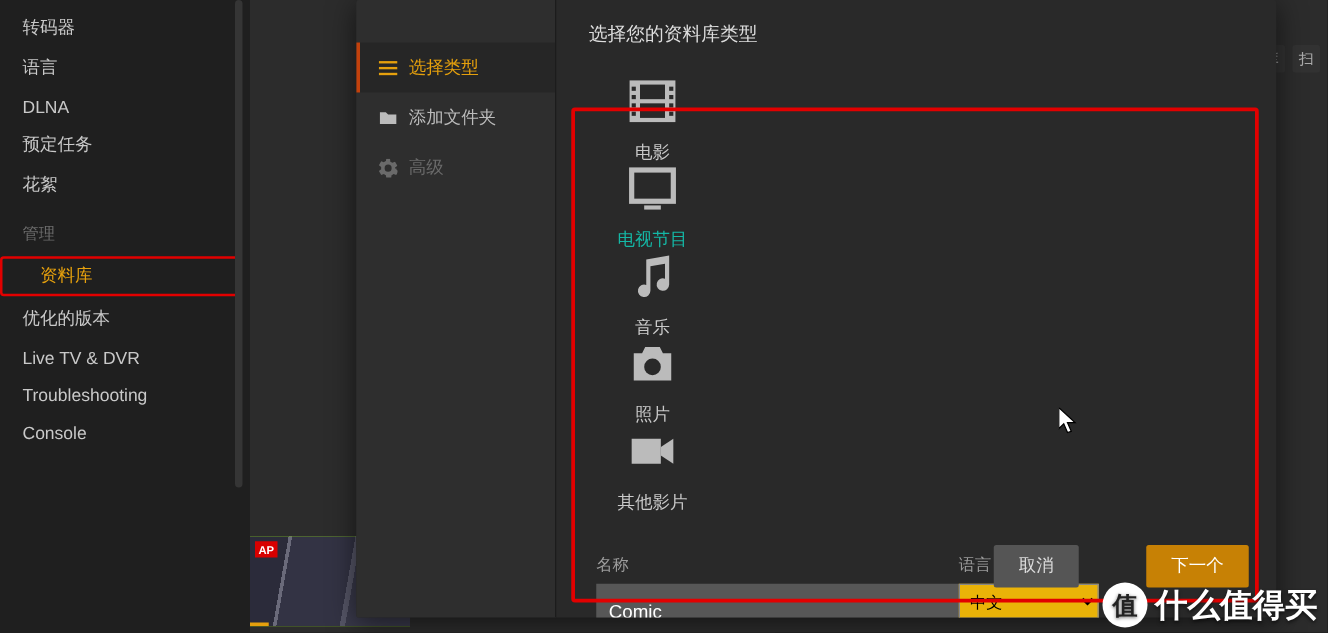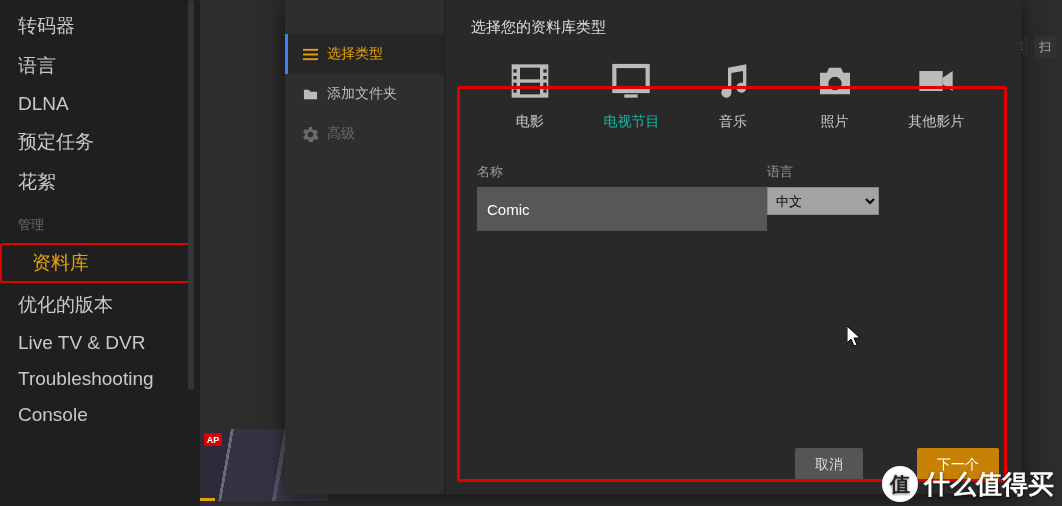--- a/index.html
+++ b/index.html
@@ -2,61 +2,61 @@
 <html><head>
 <meta charset="utf-8">
 <style>
   * { box-sizing: border-box; margin: 0; padding: 0; }
   html, body { width: 1062px; height: 506px; overflow: hidden; font-family: "Helvetica Neue", Arial, "Microsoft YaHei", sans-serif; background: #1f1f1f; color: #bbb; }
   .app { display: flex; width: 100%; height: 100%; }
 
   
   .sidebar { width: 200px; background: #1f1f1f; display: flex; flex-direction: column; position: relative; }
   .sidebar-list { list-style: none; padding-top: 6px; }
-  .sidebar-list li { padding: 7px 18px; font-size: 19px; color: #c9c9c9; cursor: pointer; }
+  .sidebar-list li { padding: 7px 18px; font-size: 14px; color: #c9c9c9; cursor: pointer; }
   .sidebar-list li.section { color: #6b6b6b; font-size: 13px; padding-top: 14px; }
   .sidebar-list li.active { color: #e5a00d; border-left: 3px solid #e5a00d; padding-left: 15px; border: 2px solid #e20000; border-radius: 3px; padding: 5px 12px 5px 30px; margin: 2px 8px 2px 0; }
   .sidebar::after { content: ""; position: absolute; top: 0; right: 6px; width: 6px; height: 390px; background: #353535; border-radius: 3px; }
 
   
   .stage { flex: 1; position: relative; background: #2c2c2c; }
 
   
   .stage-btns { position: absolute; top: 36px; right: 6px; display: flex; gap: 6px; }
   .stage-btns span { width: 22px; height: 22px; background: #323232; border-radius: 2px; font-size: 12px; color: #aaa; display: flex; align-items: center; justify-content: center; }
 
   
   .modal { position: absolute; left: 285px; top: 0; width: 736px; height: 494px; background: #292929; border-radius: 2px; box-shadow: 0 4px 22px rgba(0,0,0,.55); display: flex; overflow: hidden; }
   .modal-nav { width: 160px; background: #2e2e2e; border-right: 1px solid #1c1c1c; }
   .modal-nav ul { list-style: none; padding-top: 34px; }
   .modal-nav li { padding: 11px 18px; font-size: 14px; color: #bbb; display: flex; align-items: center; gap: 9px; cursor: pointer; }
-  .modal-nav li.sel { color: #e5a00d; background: #262626; border-left: 3px solid #3b82f6; padding-left: 15px; }
+  .modal-nav li.sel { color: #e5a00d; background: #262626; border-left: 3px solid #c2410c; padding-left: 15px; }
   .modal-nav li.dis { color: #6a6a6a; }
   .modal-nav svg { width: 15px; height: 15px; }
 
   .modal-body { flex: 1; padding: 18px 26px 20px 26px; display: flex; flex-direction: column; position: relative; }
   .modal-body h3 { font-size: 15px; font-weight: 400; color: #ddd; margin-bottom: 20px; }
 
-  .types { display: flex; justify-content: space-around; padding: 4px 8px 10px 8px; }
+  .types { display: flex; justify-content: space-around; padding: 4px 8px 10px 8px; flex-direction: column; }
   .type { width: 86px; display: flex; flex-direction: column; align-items: center; gap: 12px; cursor: pointer; }
   .type svg { width: 40px; height: 40px; fill: #b9b9b9; }
   .type span { font-size: 14px; color: #c9c9c9; }
   .type.sel svg { fill: #e5a00d; }
   .type.sel span { color: #14b8a6; }
 
   
   .redbox { position: absolute; top: 86px; left: 12px; right: 14px; bottom: 12px; border: 3px solid #e20000; border-radius: 3px; pointer-events: none; }
 
   .form { display: flex; margin-top: 22px; padding: 0 6px; }
   .field { display: flex; flex-direction: column; gap: 6px; }
   .field label { font-size: 13px; color: #9c9c9c; }
   .name-input { width: 290px; height: 44px; background: #575757; border: none; padding: 0 10px; color: #fff; font-size: 15px; }
-  .lang-select { width: 112px; height: 28px; background: #a3a3a3; border: 1px solid #888; font-size: 13px; padding: 0 4px; }
-
-  .actions { position: absolute; right: 22px; bottom: 12px; display: flex; gap: 10px; }
+  .lang-select { width: 112px; height: 28px; background: #eab308; border: 1px solid #888; font-size: 13px; padding: 0 4px; }
+
+  .actions { position: absolute; right: 22px; bottom: 24px; display: flex; gap: 10px; }
   .btn { height: 34px; padding: 0 20px; font-size: 14px; border: none; border-radius: 2px; cursor: pointer; }
   .btn-cancel { background: #555; color: #ddd; }
   .btn-next { background: #c78105; color: #fff; margin-left: 44px; }
 
   .cursor { position: absolute; top: 326px; right: 158px; pointer-events: none; }
 
   
   .nowplay { position: absolute; left: 0; bottom: 0; height: 82px; width: 420px; display: flex; align-items: center; gap: 14px; padding: 8px 0 8px 0; background: #2c2c2c; }
   .thumb { width: 128px; height: 72px; background: #84cc16; position: relative; overflow: hidden; text-decoration: underline; }
   .thumb::before { content: ""; position: absolute; inset: 0; background:

